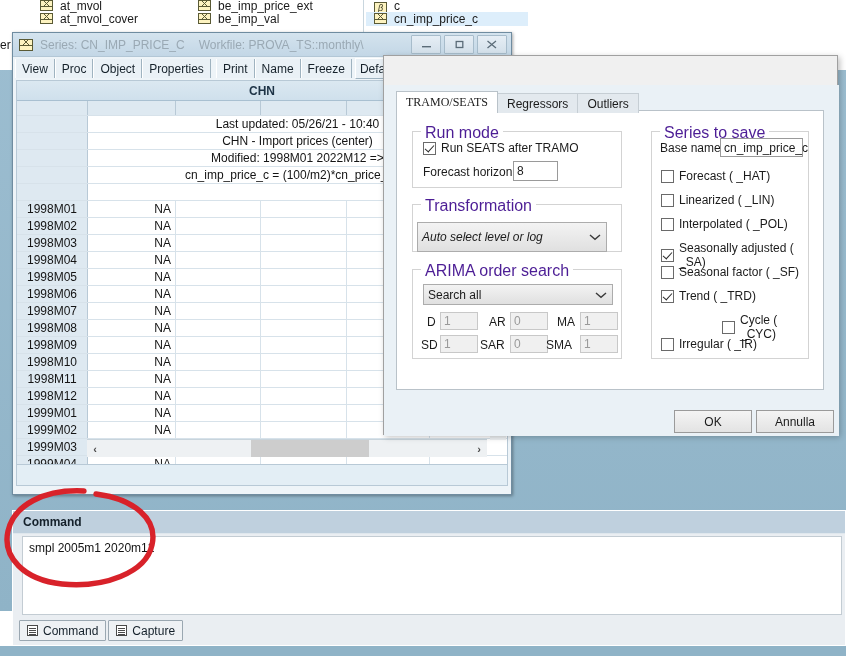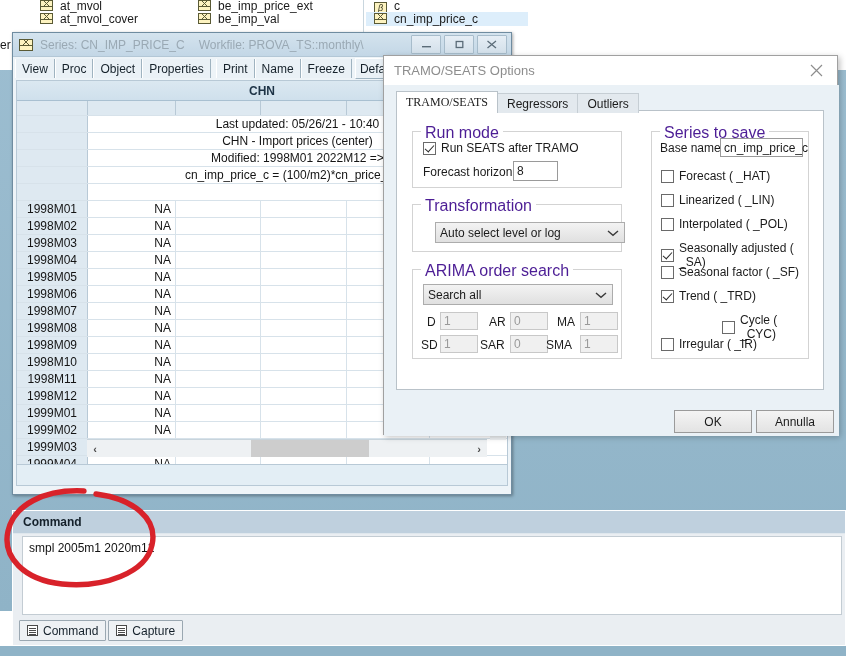--- a/index.html
+++ b/index.html
@@ -378,28 +378,20 @@
         <svg width="11" height="7" viewBox="0 0 11 7">
             <path d="M1.5 1.5 L5.5 5.3 L9.5 1.5" stroke="#4a4a4a" stroke-width="1.5" fill="none"></path>
           </svg>
       </div>
     </div>
 
     <div class="sw-foot"></div>
   </div>
 
   <div id="ts-dialog">
-    <div class="dlg-title">
-      <span class="dt">TRAMO/SEATS Options</span>
-      <span class="dlg-x">
-        <svg width="13" height="13" viewBox="0 0 13 13">
-            <path d="M1 1 L12 12 M12 1 L1 12" stroke="#8d8d8d" stroke-width="1.15" fill="none"></path>
-          </svg>
-      </span>
-    </div>
 
     <div class="dlg-inner">
 
       <div class="tabs">
         <span class="tab active">TRAMO/SEATS</span>
         <span class="tab">Regressors</span>
         <span class="tab">Outliers</span>
       </div>
 
       <div class="tabpanel">
@@ -409,21 +401,21 @@
           <span class="chk" style="left:10px;top:9px;">
             <span class="cbox on"></span>
             <span>Run SEATS after TRAMO</span>
           </span>
           <span class="fldlabel" style="left:10px;top:33px;">Forecast horizon:</span>
           <span class="txtfield" style="left:100px;top:29px;width:45px;height:20px;">8</span>
         </div>
 
         <div class="gbox" style="left:15px;top:93px;width:210px;height:48px;">
           <span class="glabel">Transformation</span>
-          <span class="combo" style="left:22px;top:17px;width:190px;height:21px;">
+          <span class="combo" style="left:4px;top:17px;width:190px;height:30px;font-style:italic;">
             <span>Auto select level or log</span>
             <span class="cv">
               <svg width="14" height="8" viewBox="0 0 14 8">
                   <path d="M2 2 L7 6.3 L12 2" stroke="#3a3a3a" stroke-width="1.4" fill="none"></path>
                 </svg>
             </span>
           </span>
         </div>
 
         <div class="gbox" style="left:15px;top:158px;width:210px;height:90px;">

